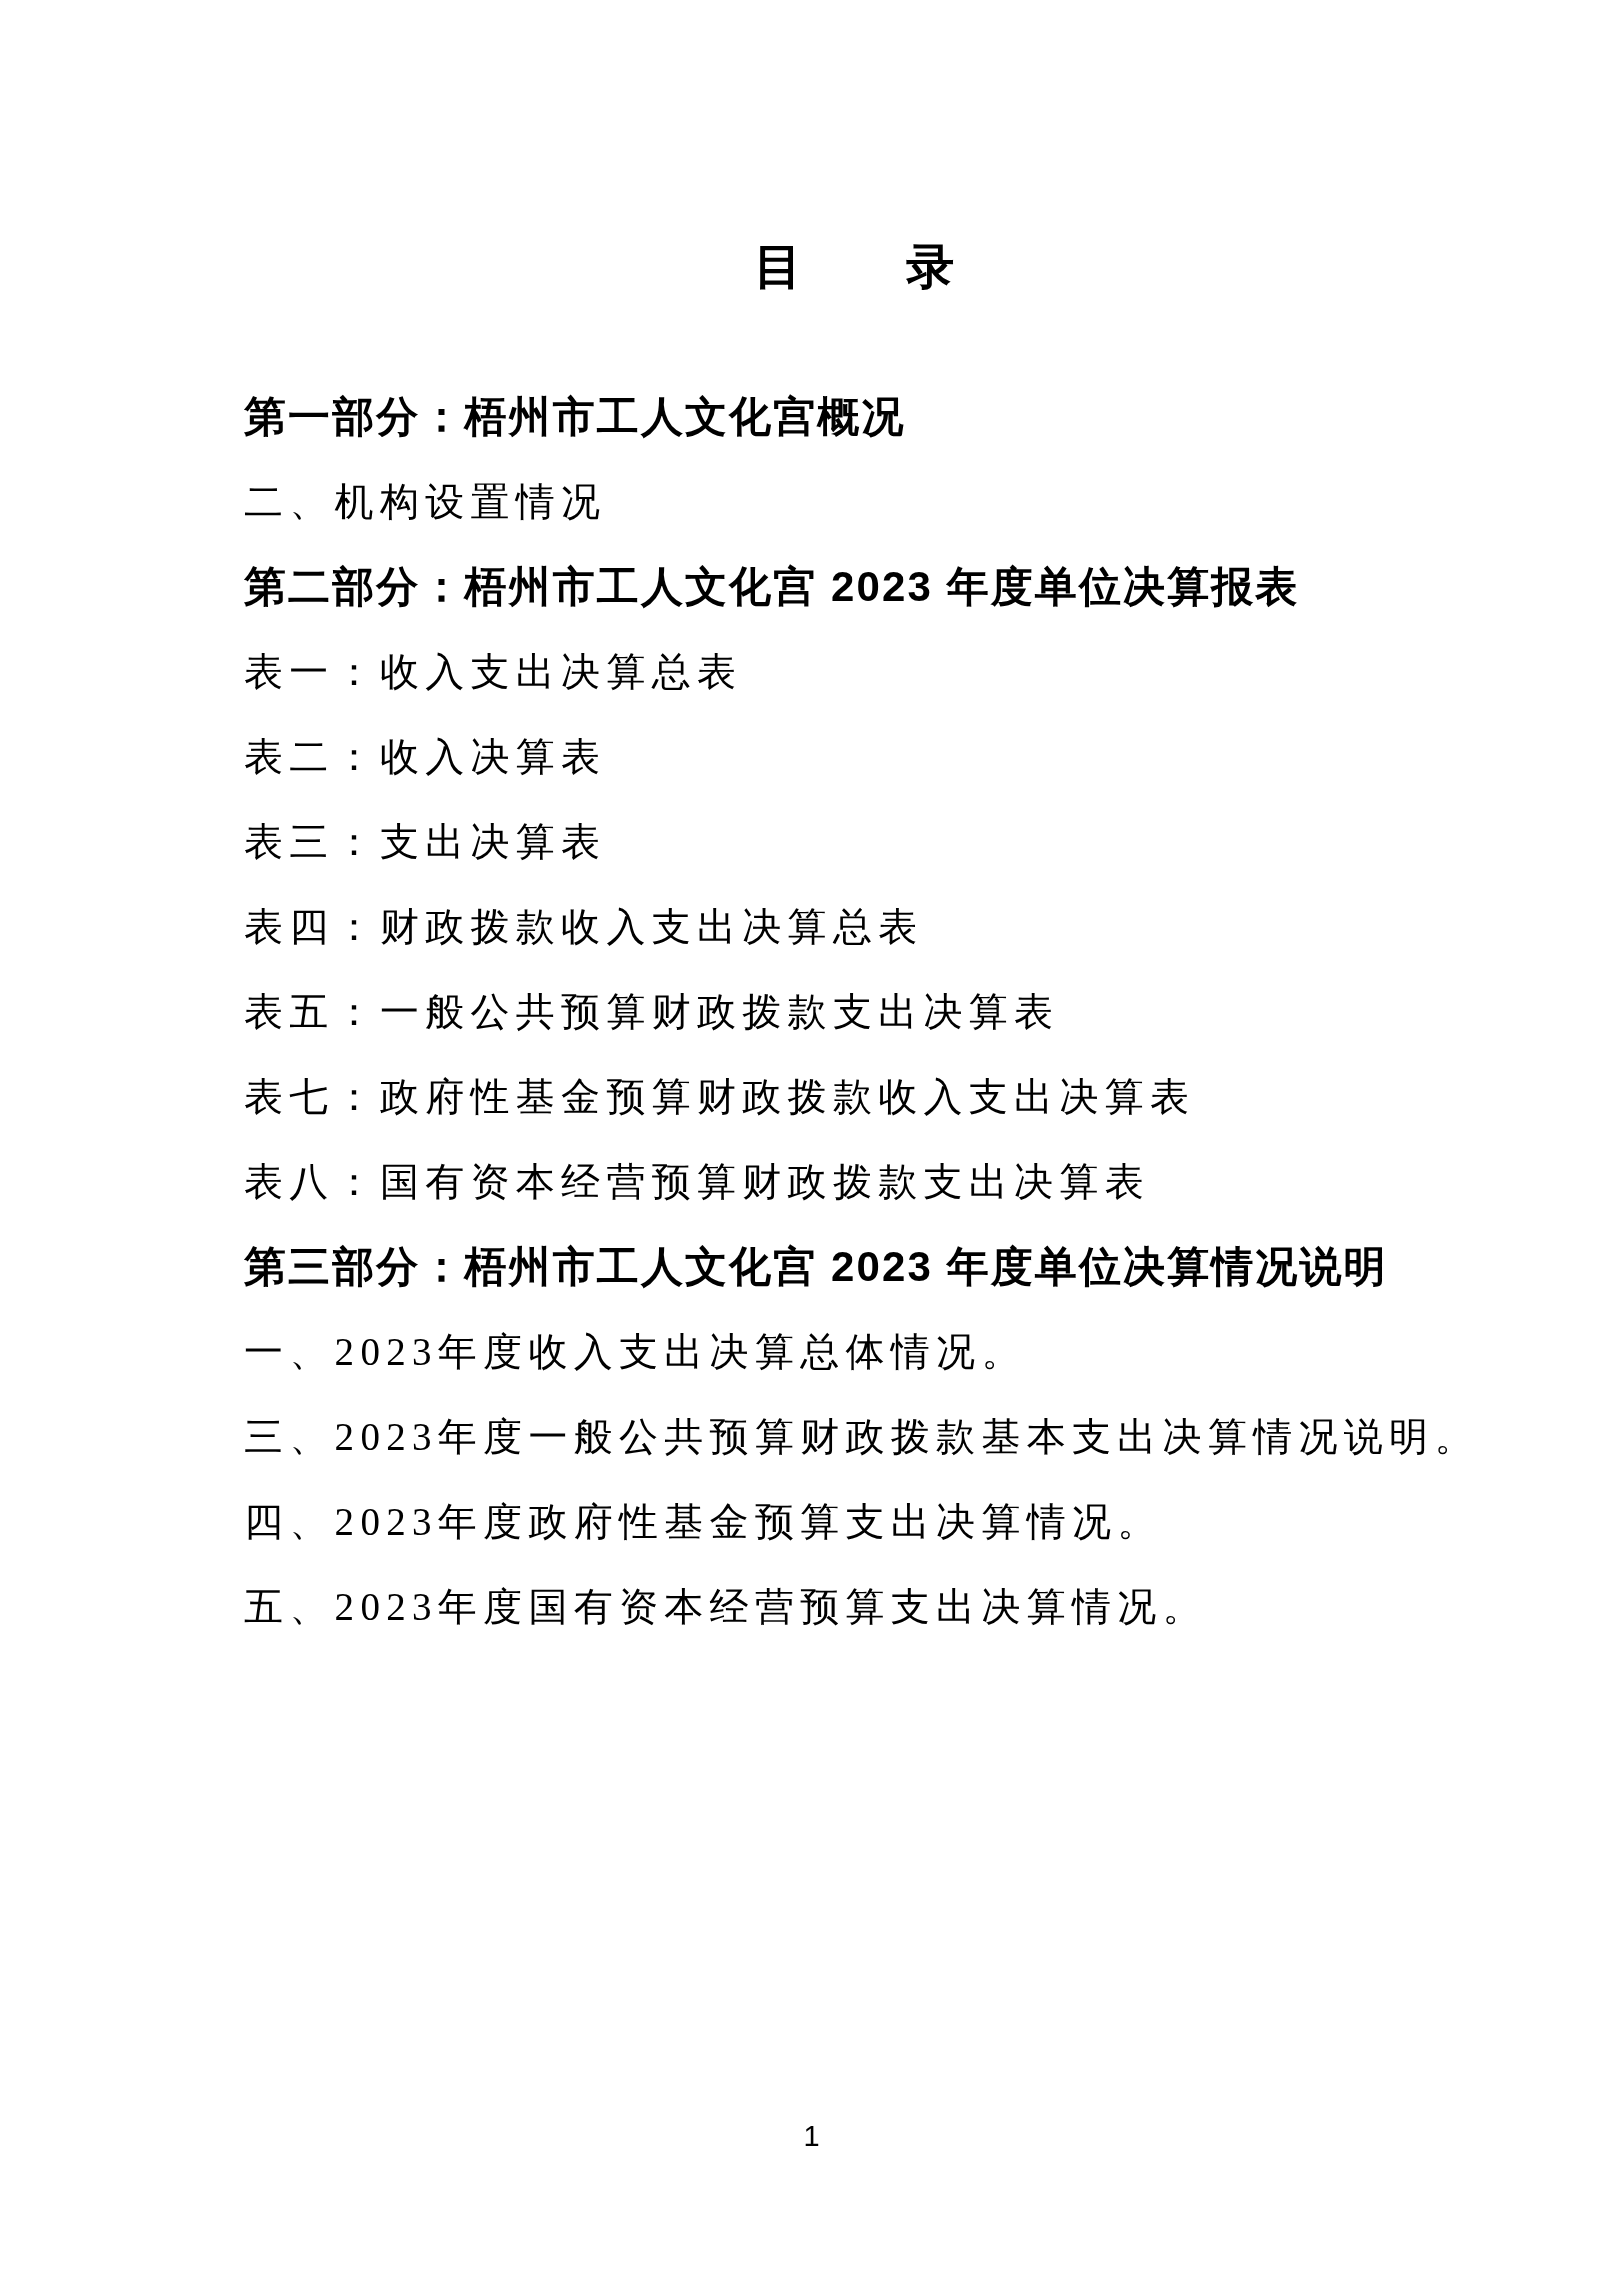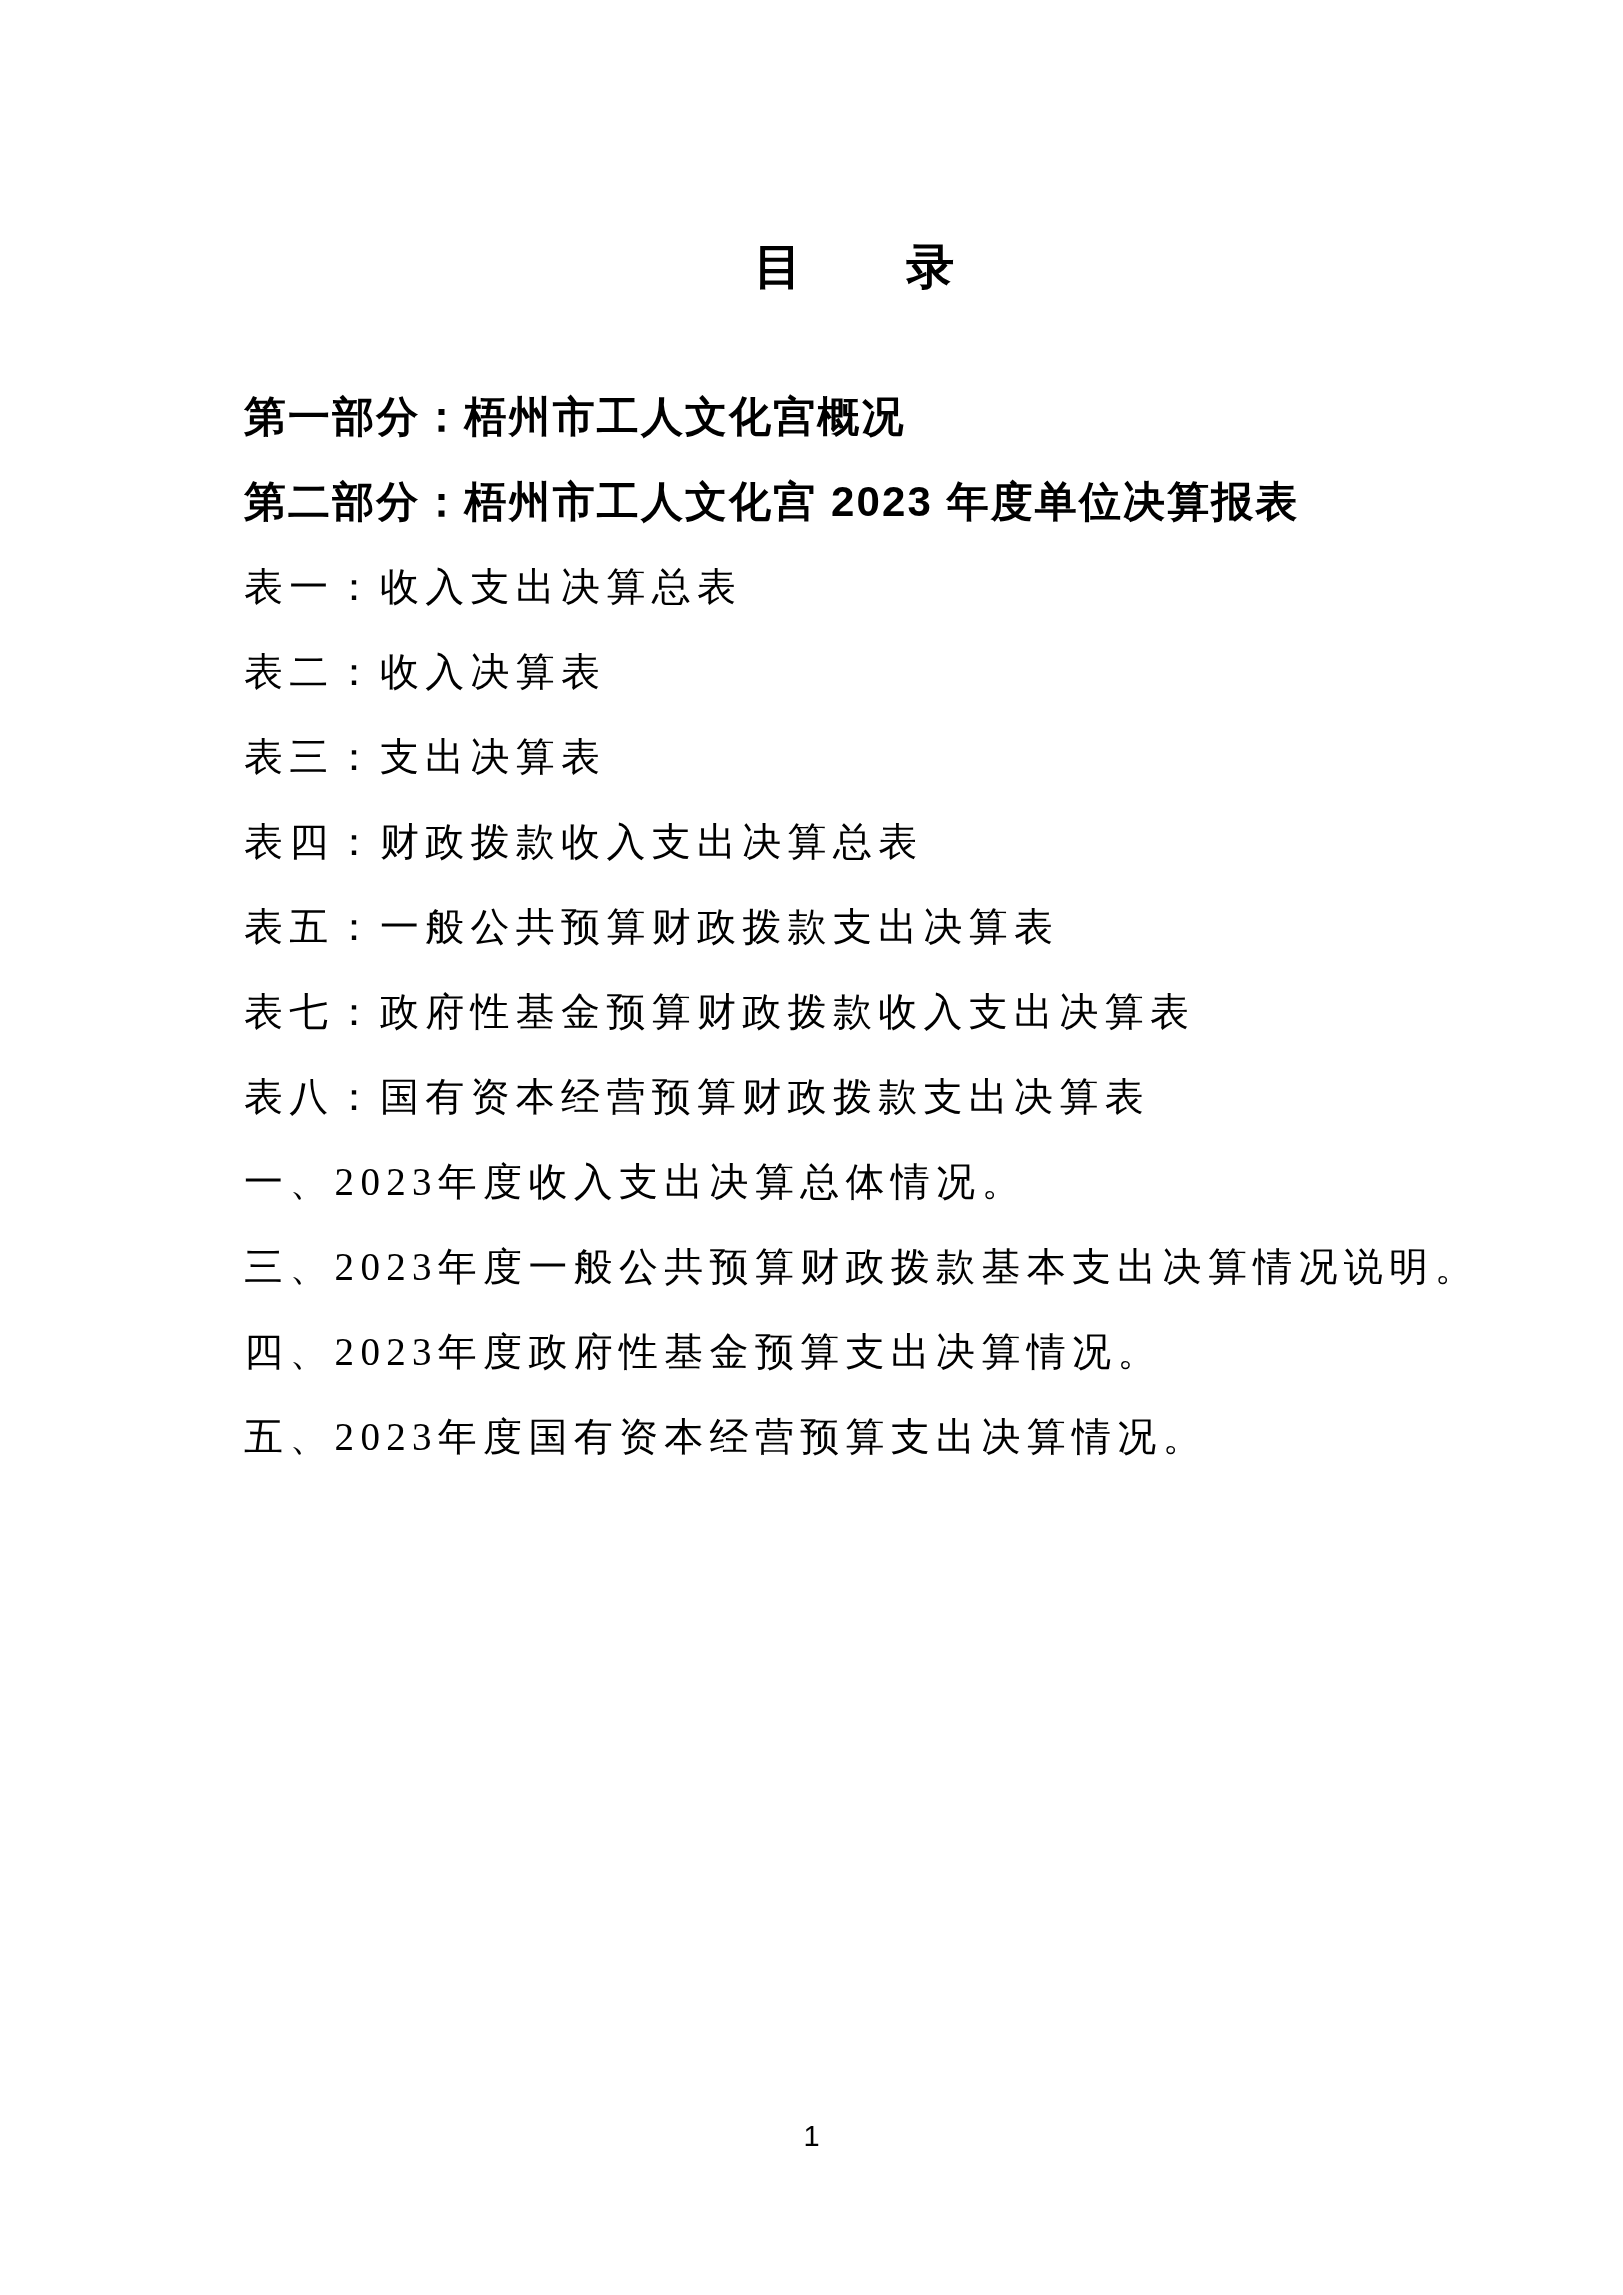--- a/index.html
+++ b/index.html
@@ -71,30 +71,32 @@
 </style>
 </head>
 <body>
 
 <div class="page">
 
   <h1 class="doc-title">目　　录</h1>
 
   <div class="toc">
     <p class="heading">第一部分：梧州市工人文化宫概况</p>
+    <p class="item">二、机构设置情况</p>
 
     <p class="heading">第二部分：梧州市工人文化宫 2023 年度单位决算报表</p>
     <p class="item">表一：收入支出决算总表</p>
     <p class="item">表二：收入决算表</p>
     <p class="item">表三：支出决算表</p>
     <p class="item">表四：财政拨款收入支出决算总表</p>
     <p class="item">表五：一般公共预算财政拨款支出决算表</p>
     <p class="item">表七：政府性基金预算财政拨款收入支出决算表</p>
     <p class="item">表八：国有资本经营预算财政拨款支出决算表</p>
 
+    <p class="heading">第三部分：梧州市工人文化宫 2023 年度单位决算情况说明</p>
     <p class="item">一、2023年度收入支出决算总体情况。</p>
     <p class="item">三、2023年度一般公共预算财政拨款基本支出决算情况说明。</p>
     <p class="item">四、2023年度政府性基金预算支出决算情况。</p>
     <p class="item">五、2023年度国有资本经营预算支出决算情况。</p>
   </div>
 
   <div class="page-number">1</div>
 
 </div>
 

